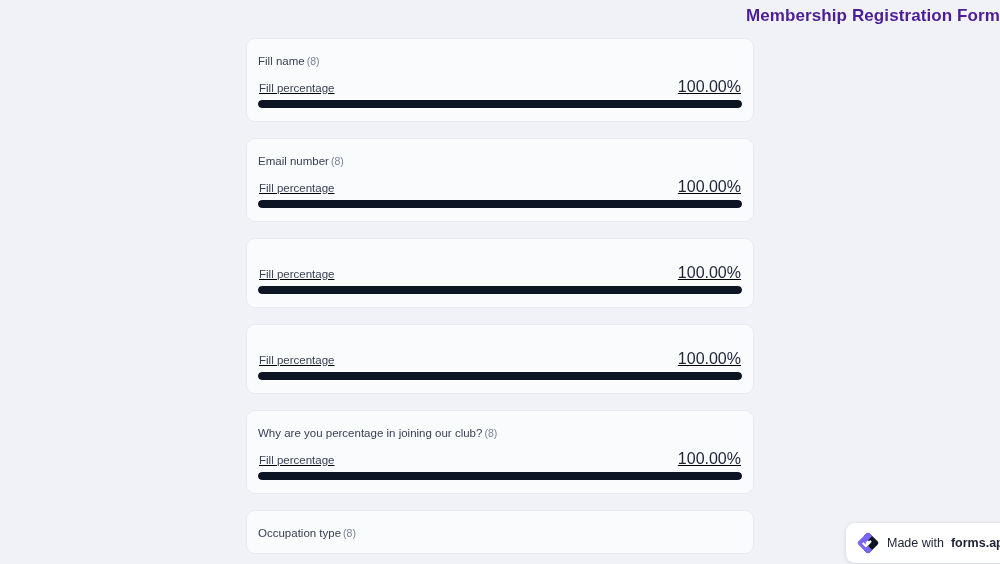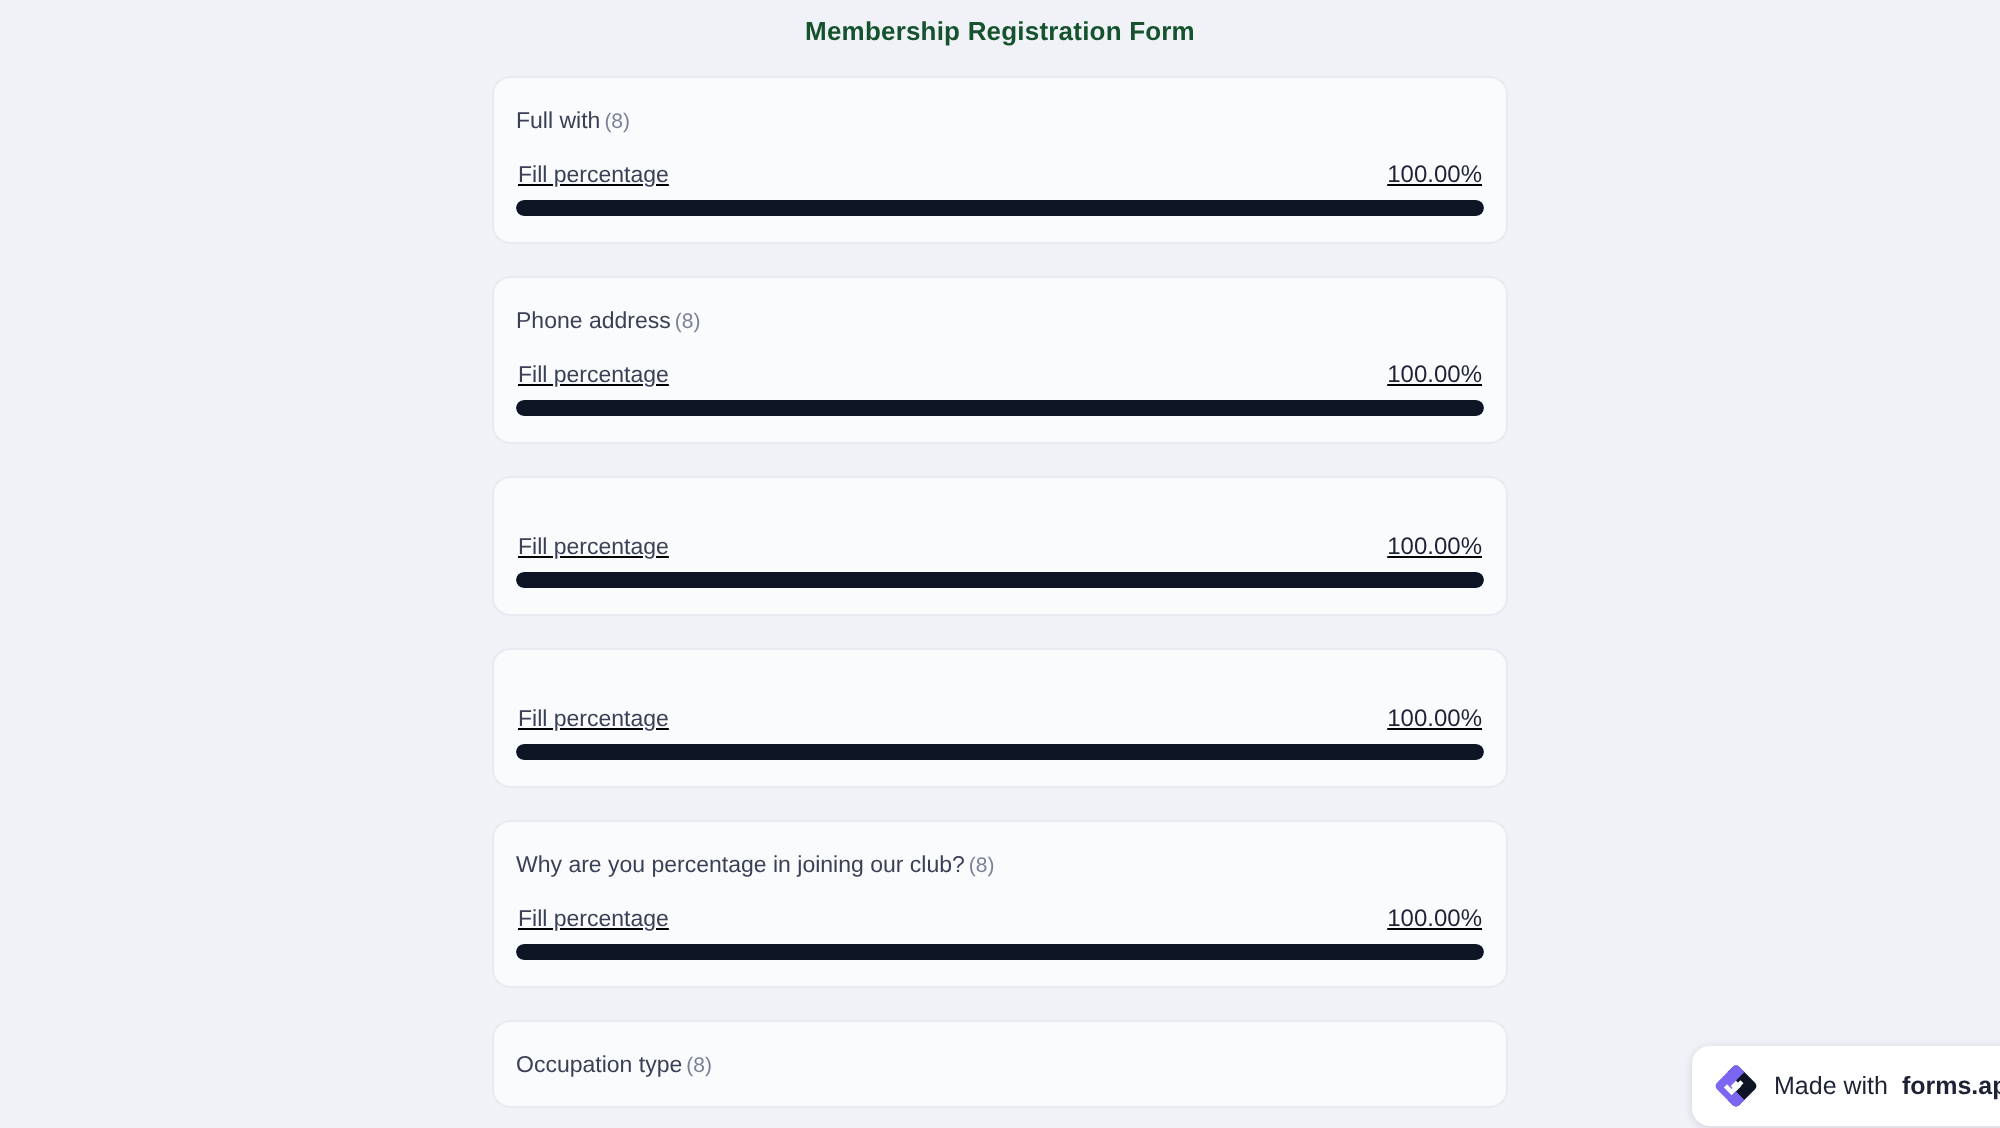--- a/index.html
+++ b/index.html
@@ -11,24 +11,24 @@
     height: 564px;
     background: #f1f2f7;
     font-family: "Liberation Sans", sans-serif;
     overflow: hidden;
     position: relative;
     -webkit-font-smoothing: antialiased;
   }
 
   
   .page-title {
-    text-align: center;
-    font-size: 13px;
+    text-align: right;
+    font-size: 17px;
     font-weight: bold;
-    color: #14532d;
+    color: #4c1d95;
     letter-spacing: 0.1px;
     margin: 0;
     padding-top: 6px;
     line-height: 20px;
   }
 
   
   .cards {
     position: absolute;
     left: 246px;
@@ -65,21 +65,21 @@
     margin-top: 12px;
     padding: 0 1px;
     text-decoration: underline;
   }
   .fill-label {
     font-size: 11.5px;
     color: #3a4055;
     line-height: 14px;
   }
   .fill-value {
-    font-size: 12px;
+    font-size: 16px;
     color: #1d2235;
     line-height: 14px;
     margin-left: 24px;
   }
 
   .progress-track {
     margin-top: 5px;
     height: 8px;
     width: 100%;
     border-radius: 5px;
@@ -125,31 +125,31 @@
     font-weight: bold;
   }
 </style>
 </head>
 <body>
 
 <h1 class="page-title">Membership Registration Form</h1>
 
 <div class="cards">
     <div class="stat-card">
-      <div class="field-label"><span>Full with</span><span class="field-count">(8)</span></div>
-      <div class="fill-row">
-        <span class="fill-label">Fill percentage</span>
-        <span class="fill-value">100.00%</span>
-      </div>
-      <div class="progress-track">
-        <div class="progress-fill" style="width: 100%;"></div>
-      </div>
-    </div>
-    <div class="stat-card">
-      <div class="field-label"><span>Phone address</span><span class="field-count">(8)</span></div>
+      <div class="field-label"><span>Fill name</span><span class="field-count">(8)</span></div>
+      <div class="fill-row">
+        <span class="fill-label">Fill percentage</span>
+        <span class="fill-value">100.00%</span>
+      </div>
+      <div class="progress-track">
+        <div class="progress-fill" style="width: 100%;"></div>
+      </div>
+    </div>
+    <div class="stat-card">
+      <div class="field-label"><span>Email number</span><span class="field-count">(8)</span></div>
       <div class="fill-row">
         <span class="fill-label">Fill percentage</span>
         <span class="fill-value">100.00%</span>
       </div>
       <div class="progress-track">
         <div class="progress-fill" style="width: 100%;"></div>
       </div>
     </div>
     <div class="stat-card">
       <div class="fill-row">

